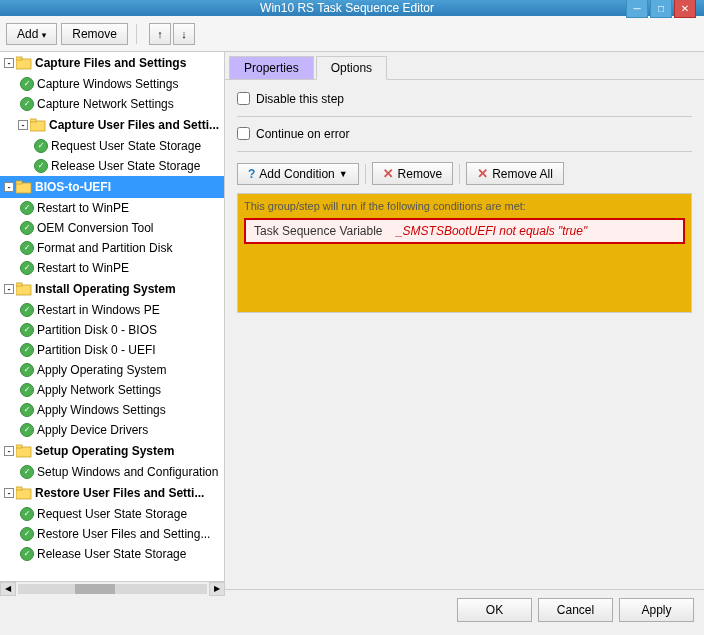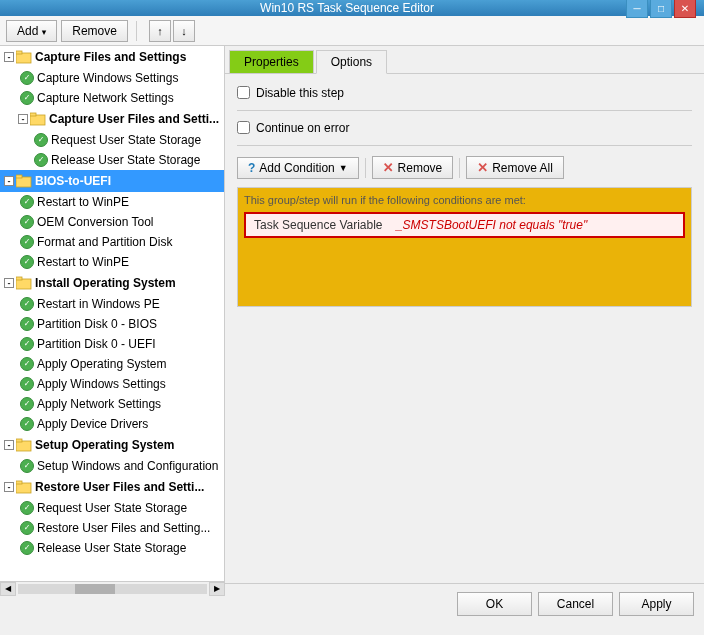--- a/index.html
+++ b/index.html
@@ -26,21 +26,21 @@
       display: flex; align-items: center; justify-content: center;
     }
     .title-btn.close { background: #d9534f; border-color: #b52b27; }
 
     .toolbar {
       background: #f5f5f5;
       border-bottom: 1px solid #ccc;
       display: flex;
       align-items: center;
       padding: 3px 6px;
-      height: 30px;
+      height: 36px;
       gap: 4px;
     }
     .toolbar-btn {
       background: linear-gradient(to bottom, #fdfdfd, #e8e8e8);
       border: 1px solid #adadad;
       padding: 2px 10px;
       cursor: pointer;
       font-size: 12px;
       height: 22px;
     }
@@ -121,21 +121,21 @@
     }
     .tabs {
       display: flex;
       background: #f0f0f0;
       border-bottom: 1px solid #ccc;
       padding: 4px 4px 0;
     }
     .tab {
       padding: 4px 14px;
       border: 1px solid #ccc;
-      background: #84cc16;
+      background: #c4b5fd;
       cursor: pointer;
       font-size: 12px;
       margin-right: 2px;
       border-bottom: none;
     }
     .tab.active {
       background: #f0f0f0;
       border-bottom: 1px solid #f0f0f0;
       margin-bottom: -1px;
       z-index: 1;
@@ -378,27 +378,27 @@
     <div class="tree-item indent1">
       <div class="check-icon">
           <span class="green-check"></span>
         </div>
       <span>Apply Operating System</span>
     </div>
     <div class="tree-item indent1">
       <div class="check-icon">
           <span class="green-check"></span>
         </div>
+      <span>Apply Network Settings</span>
+    </div>
+    <div class="tree-item indent1">
+      <div class="check-icon">
+          <span class="green-check"></span>
+        </div>
       <span>Apply Windows Settings</span>
-    </div>
-    <div class="tree-item indent1">
-      <div class="check-icon">
-          <span class="green-check"></span>
-        </div>
-      <span>Apply Network Settings</span>
     </div>
     <div class="tree-item indent1">
       <div class="check-icon">
           <span class="green-check"></span>
         </div>
       <span>Apply Device Drivers</span>
     </div>
 
     <div class="group-label" style="padding-left:4px;">
       <div class="expand-icon">-</div>

